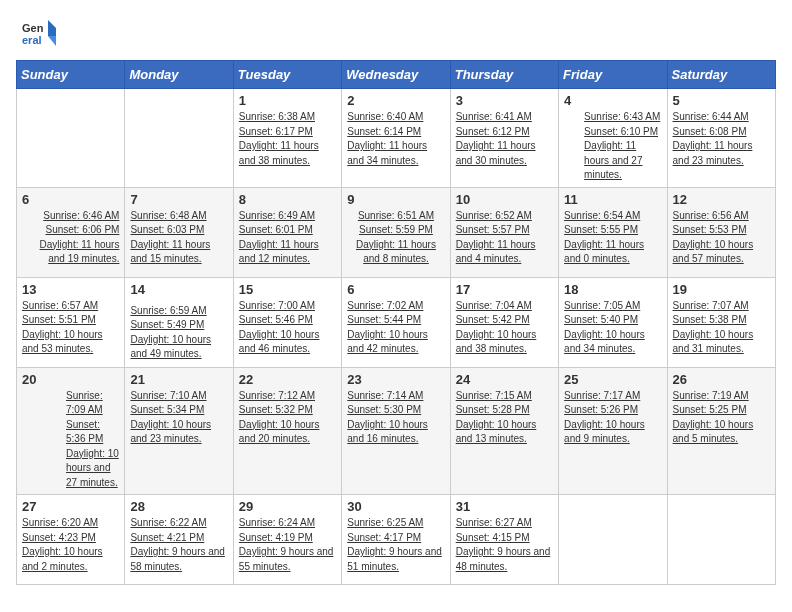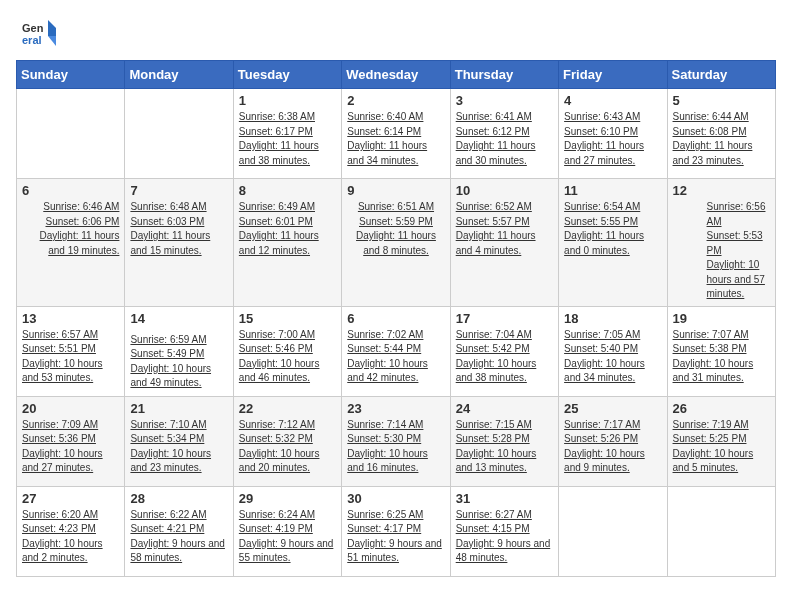--- a/index.html
+++ b/index.html
@@ -54,20 +54,21 @@
       width: calc(100% - 16px);
     }
     .calendar thead tr th {
       background-color: #3a6bbf;
       color: #fff;
       font-size: 13px;
       font-weight: bold;
       padding: 6px 4px;
       text-align: left;
       border: 1px solid #2a5aae;
+      font-style: italic;
     }
     .calendar tbody tr td {
       vertical-align: top;
       border: 1px solid #ccc;
       padding: 4px 5px;
       font-size: 11px;
       color: #333;
       width: 14.28%;
       min-height: 80px;
       height: 90px;
@@ -152,21 +153,21 @@
 Daylight: 11 hours and 34 minutes.</div>
           </td>
           <td>
             <div class="day-number">3</div>
             <div class="day-info" style="white-space: pre-line;">Sunrise: 6:41 AM
 Sunset: 6:12 PM
 Daylight: 11 hours and 30 minutes.</div>
           </td>
           <td>
             <div class="day-number">4</div>
-            <div class="day-info" style="white-space: pre-line;">Sunrise: 6:43 AM
+            <div class="day-info" style="white-space: pre-line; margin-left: 20px;">Sunrise: 6:43 AM
 Sunset: 6:10 PM
 Daylight: 11 hours and 27 minutes.</div>
           </td>
           <td>
             <div class="day-number">5</div>
             <div class="day-info" style="white-space: pre-line;">Sunrise: 6:44 AM
 Sunset: 6:08 PM
 Daylight: 11 hours and 23 minutes.</div>
           </td>
         </tr>
@@ -202,21 +203,21 @@
 Daylight: 11 hours and 4 minutes.</div>
           </td>
           <td>
             <div class="day-number">11</div>
             <div class="day-info" style="white-space: pre-line;">Sunrise: 6:54 AM
 Sunset: 5:55 PM
 Daylight: 11 hours and 0 minutes.</div>
           </td>
           <td>
             <div class="day-number">12</div>
-            <div class="day-info" style="white-space: pre-line; margin-left: 34px;">Sunrise: 6:56 AM
+            <div class="day-info" style="white-space: pre-line;">Sunrise: 6:56 AM
 Sunset: 5:53 PM
 Daylight: 10 hours and 57 minutes.</div>
           </td>
         </tr>
         <tr>
           <td>
             <div class="day-number">13</div>
             <div class="day-info" style="white-space: pre-line;">Sunrise: 6:57 AM
 Sunset: 5:51 PM
 Daylight: 10 hours and 53 minutes.</div>
@@ -254,21 +255,21 @@
           <td>
             <div class="day-number">19</div>
             <div class="day-info" style="white-space: pre-line;">Sunrise: 7:07 AM
 Sunset: 5:38 PM
 Daylight: 10 hours and 31 minutes.</div>
           </td>
         </tr>
         <tr>
           <td>
             <div class="day-number">20</div>
-            <div class="day-info" style="white-space: pre-line;">Sunrise: 7:09 AM
+            <div class="day-info" style="white-space: pre-line; margin-left: 44px;">Sunrise: 7:09 AM
 Sunset: 5:36 PM
 Daylight: 10 hours and 27 minutes.</div>
           </td>
           <td>
             <div class="day-number">21</div>
             <div class="day-info" style="white-space: pre-line;">Sunrise: 7:10 AM
 Sunset: 5:34 PM
 Daylight: 10 hours and 23 minutes.</div>
           </td>
           <td>

